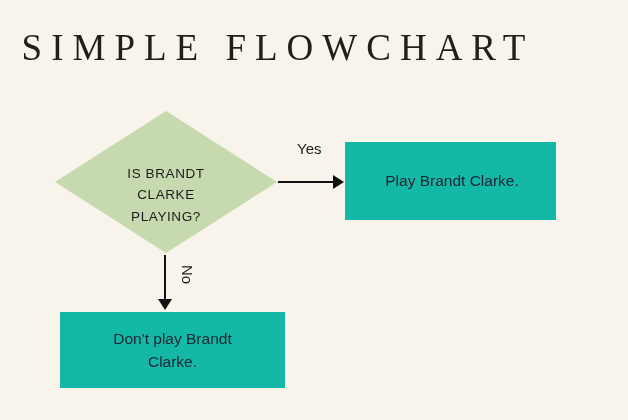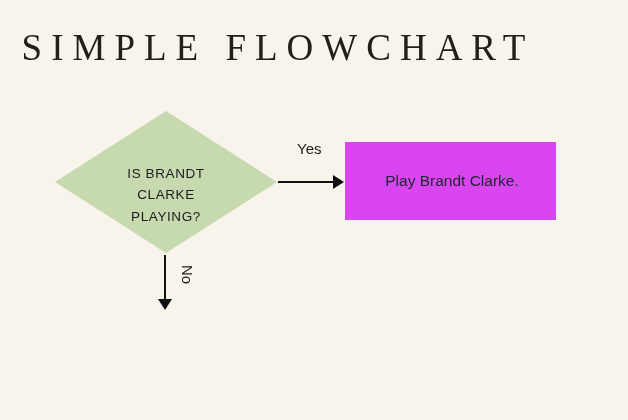--- a/index.html
+++ b/index.html
@@ -44,21 +44,21 @@
     width: 128px;
     text-align: center;
     font-size: 13.5px;
     line-height: 1.6;
     letter-spacing: 0.6px;
     color: #1c1c1c;
     margin-top: 26px;
   }
   .box {
     position: absolute;
-    background: #d946ef;
+    background: #14b8a6;
     display: flex;
     align-items: center;
     justify-content: center;
     text-align: center;
     color: #1e2430;
     font-size: 15.5px;
     line-height: 1.5;
   }
   .box-yes {
     left: 345px;
@@ -143,14 +143,17 @@
   <div class="label-yes">Yes</div>
 
   <div class="box box-yes">
     <span>Play Brandt Clarke.</span>
   </div>
 
   <div class="arrow-line-v"></div>
   <div class="arrow-head-down"></div>
   <div class="label-no">No</div>
 
+  <div class="box box-no">
+    <span>Don't play Brandt Clarke.</span>
+  </div>
 
 </div>
 
 </body></html>

